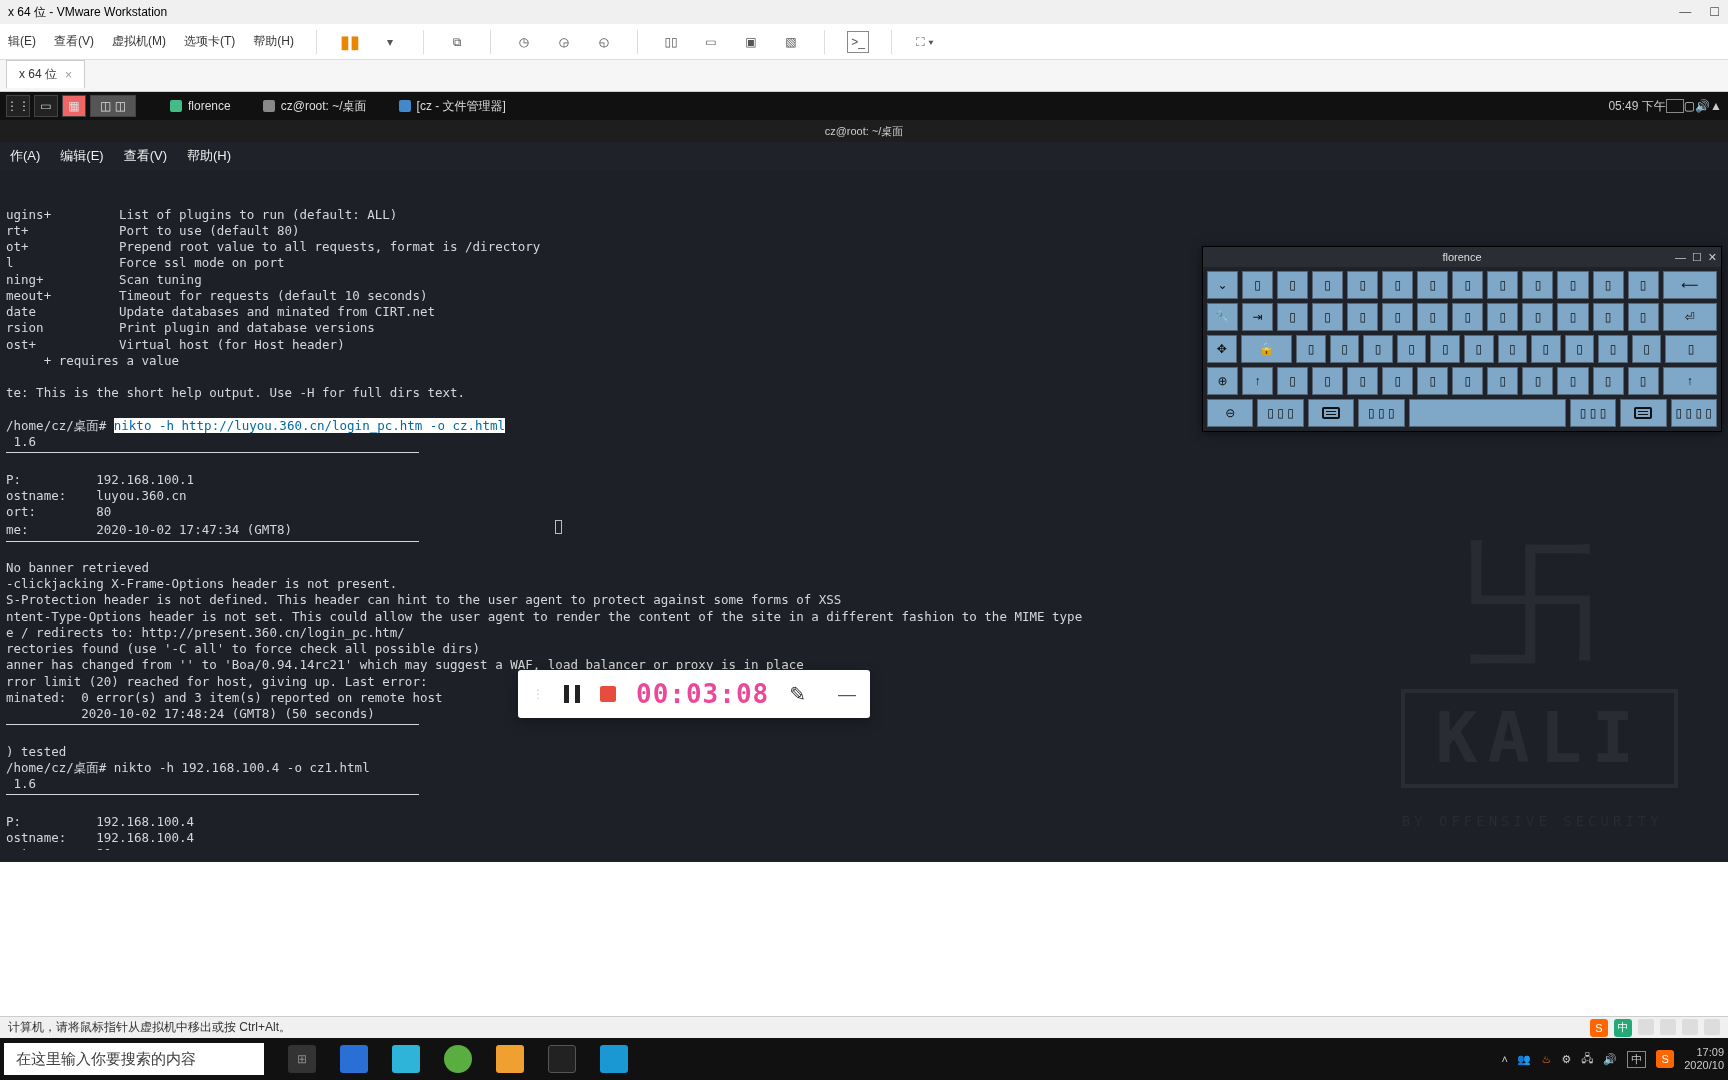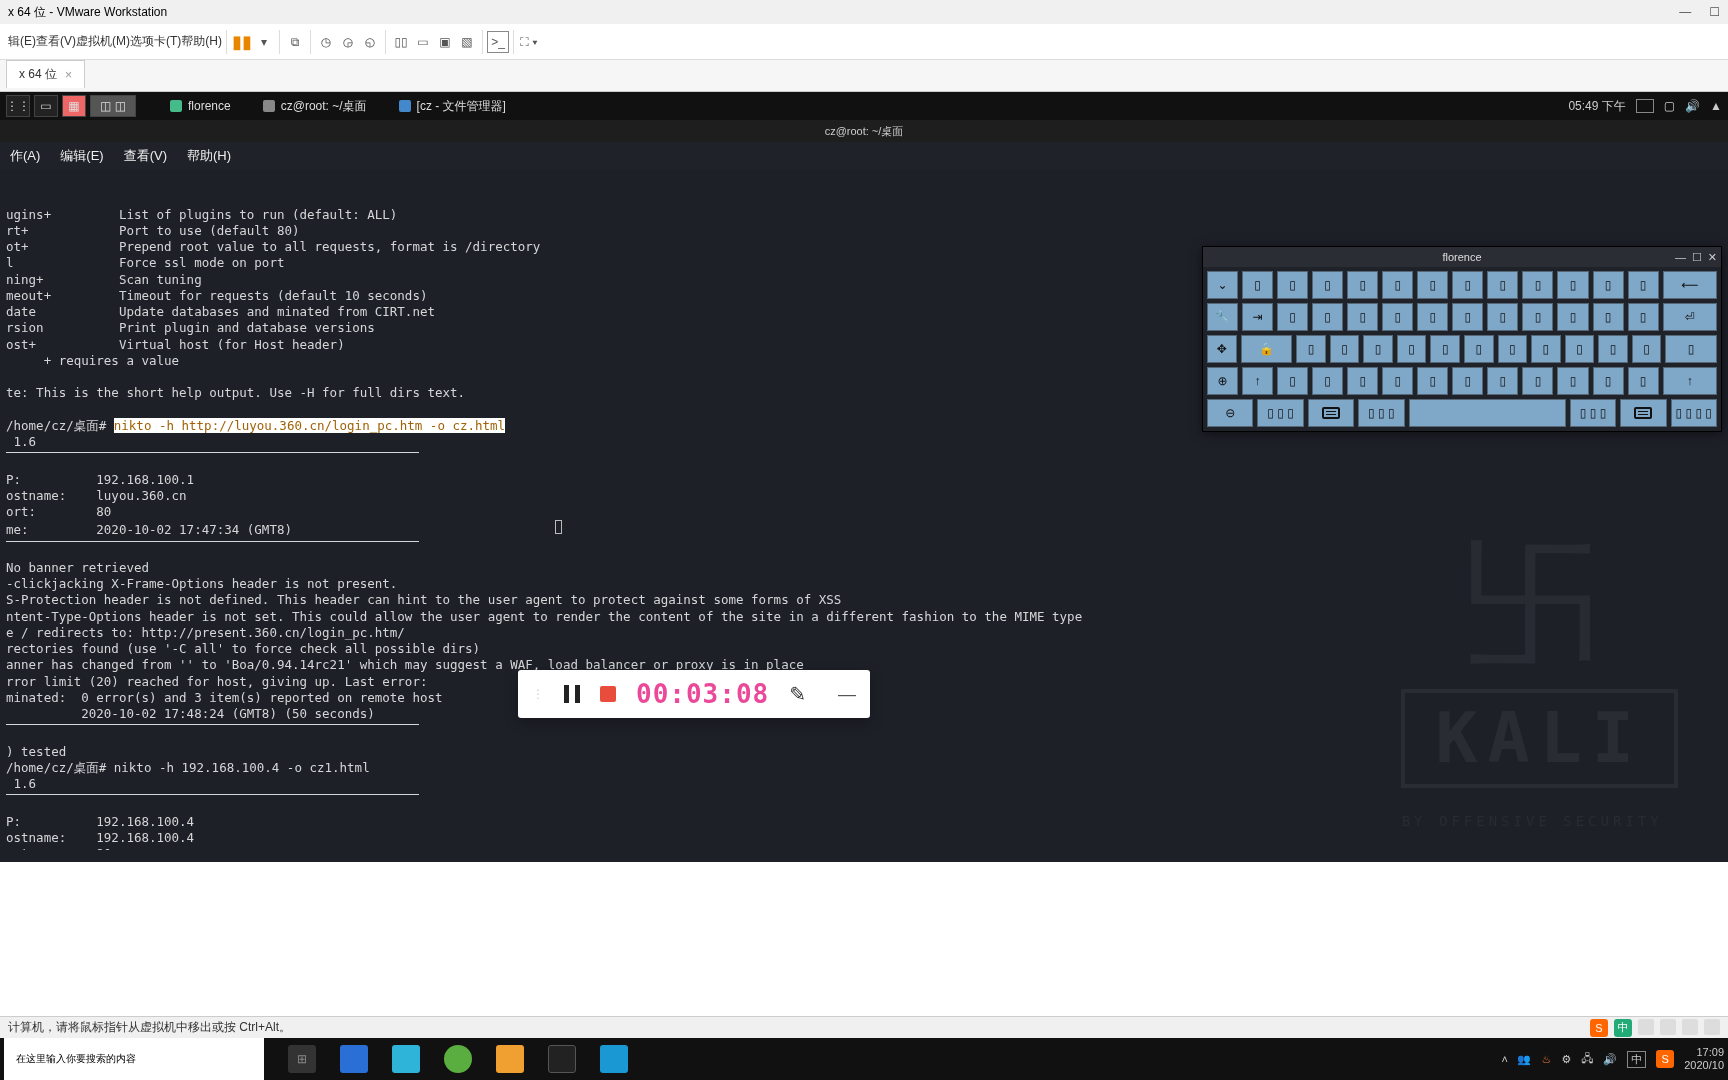--- a/index.html
+++ b/index.html
@@ -3,61 +3,61 @@
 <meta charset="utf-8">
 <style>
 * { margin:0; padding:0; box-sizing:border-box; }
 body { font-family:"Microsoft YaHei",Arial,sans-serif; font-size:12px; background:#fff; width:1728px; height:1080px; overflow:hidden; position:relative; }
 
 
 .vm-title { height:24px; display:flex; align-items:center; padding:0 8px; background:#f0f0f0; justify-content:space-between; }
 .vm-title-right { display:flex; gap:18px; color:#555; }
 
 
-.vm-menu { height:36px; display:flex; align-items:center; padding:16px 8px; background:#fff; border-bottom:1px solid #ddd; color:#333; }
+.vm-menu { height:36px; display:flex; align-items:center; gap:18px; padding:16px 8px; background:#fff; border-bottom:1px solid #ddd; color:#333; }
 .vm-sep { width:1px; height:24px; background:#ddd; margin:0 4px; }
 .vm-icon { width:22px; height:22px; display:inline-flex; align-items:center; justify-content:center; color:#555; }
 .vm-pause { color:#e88600; font-size:18px; }
 
 
 .vm-tabbar { height:32px; display:flex; align-items:flex-start; padding:0 6px; background:#f6f6f6; border-bottom:1px solid #ccc; }
 .vm-tab { padding:5px 12px; background:#fff; border:1px solid #ccc; border-bottom:none; display:flex; gap:8px; align-items:center; color:#333; }
 .vm-tab .x { color:#999; cursor:pointer; }
 
 
 .kali-top { height:28px; background:#111; display:flex; align-items:center; color:#ddd; padding:0 6px; justify-content:space-between; font-size:12px; }
 .kali-topleft { display:flex; align-items:center; gap:2px; }
 .kali-tbtn { width:24px; height:22px; border:1px solid #444; background:#222; display:flex; align-items:center; justify-content:center; margin-right:2px; }
 .kali-tasks { display:flex; gap:12px; margin-left:20px; }
 .kali-task { display:flex; align-items:center; gap:6px; padding:2px 10px; }
 .kali-task .sq { width:12px; height:12px; background:#4a7; border-radius:2px; }
-.kali-topright { display:flex; align-items:center; gap:10px; color:#ccc; }
+.kali-topright { display:flex; align-items:center; color:#ccc; }
 .kali-tray { width:18px; height:14px; border:1px solid #888; }
 
 
 .kali-winbar { height:22px; background:#1e1e1e; color:#ccc; display:flex; align-items:center; justify-content:center; font-size:11px; }
 
 
 .term-menu { height:28px; background:#20222a; display:flex; align-items:center; gap:20px; padding:0 10px; color:#eee; font-size:13px; }
 
 
 .term { background:#1e2028; color:#d5d6d8; font-family:"DejaVu Sans Mono",Consolas,monospace; font-size:12.5px; line-height:1.3; padding:4px 6px; height:680px; white-space:pre; overflow:hidden; position:relative; }
-.term .hl { background:#fff; color:#a16207; }
+.term .hl { background:#fff; color:#0369a1; }
 .term hr.sep { border:none; border-top:1px solid #d5d6d8; width:413px; margin:2px 0; }
 .term .cursor { display:inline-block; width:7px; height:14px; border:1px solid #bbb; }
 
 
 .vm-status { position:absolute; left:0; bottom:42px; width:100%; height:22px; background:#f0f0f0; border-top:1px solid #ccc; display:flex; align-items:center; color:#333; padding:0 8px; justify-content:space-between; font-size:12px; }
 .vm-status-right { display:flex; gap:6px; }
 .s-icon { width:16px; height:16px; background:#ddd; border-radius:2px; }
 .s-ime { width:18px; height:18px; border-radius:3px; display:flex; align-items:center; justify-content:center; color:#fff; font-size:11px; }
 
 
 .win-bar { position:absolute; left:0; bottom:0; width:100%; height:42px; background:#111; display:flex; align-items:center; justify-content:space-between; padding:0 4px; }
-.search { background:#fff; height:42px; width:260px; display:flex; align-items:center; padding:0 12px; color:#000000; font-size:10px; }
+.search { background:#fff; height:32px; width:260px; display:flex; align-items:center; padding:0 12px; color:#404040; font-size:15px; }
 .win-tasks { display:flex; gap:24px; margin-left:24px; }
 .win-ticon { width:28px; height:28px; border-radius:3px; }
 .win-tray { display:flex; align-items:center; gap:10px; color:#ccc; font-size:11px; }
 .win-time { text-align:right; line-height:1.2; }
 
 
 .florence { position:absolute; top:154px; right:6px; width:520px; background:#20222a; border:1px solid #000; box-shadow:0 2px 10px rgba(0,0,0,.5); }
 .fl-title { height:20px; background:#2b2d35; color:#ddd; display:flex; align-items:center; justify-content:center; font-size:11px; position:relative; }
 .fl-ctrls { position:absolute; right:4px; display:flex; gap:6px; color:#ccc; font-size:11px; }
 .fl-body { padding:4px; display:flex; flex-direction:column; gap:4px; }

